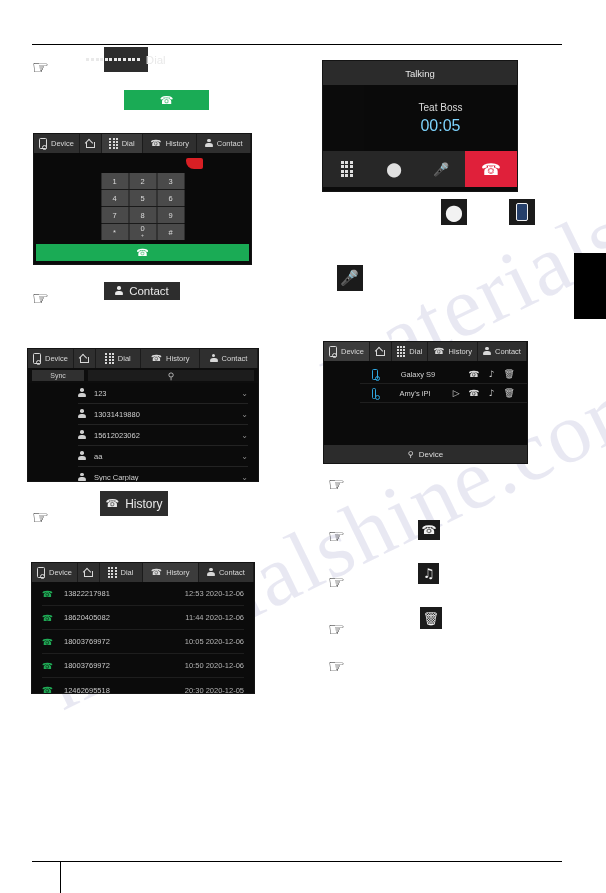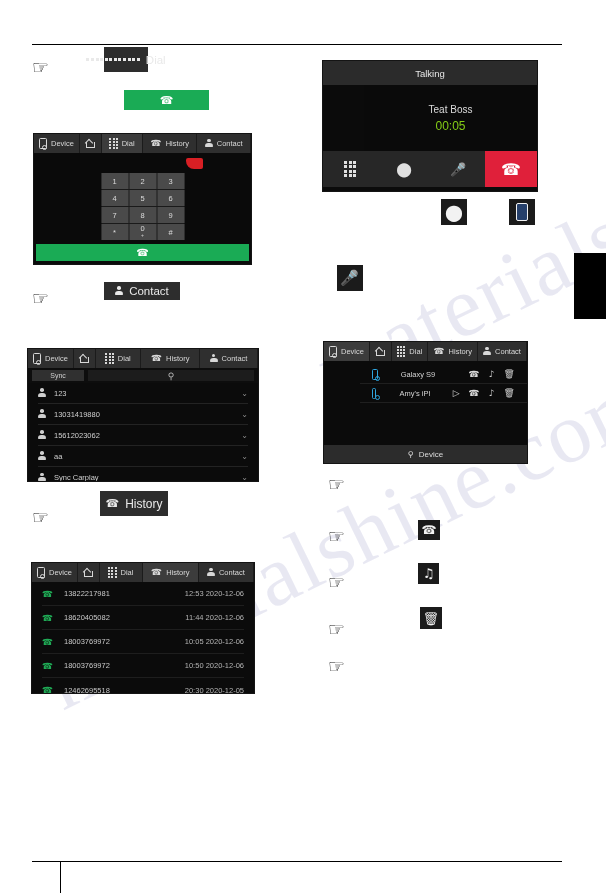--- a/index.html
+++ b/index.html
@@ -131,21 +131,21 @@
   
   .ctl-row { display: flex; height: 15px; background: #0d0d0d; padding: 2px 4px; gap: 4px; }
   .sync-btn {
     width: 52px; background: #303030; color: #cfcfcf; font-size: 7px;
     display:flex; align-items:center; justify-content:center;
   }
   .search-box {
     flex: 1; background: #1c1c1c; color: #bdbdbd;
     display:flex; align-items:center; justify-content:center; font-size: 9px;
   }
-  .clist { padding: 0 10px; }
+  .clist { padding: 0 10px; margin-left: 40px; }
   .crow {
     display: flex; align-items: center; gap: 8px;
     height: 21px; border-bottom: 1px solid #232323; color: #cfcfcf; font-size: 7.5px;
   }
   .crow .chev { margin-left: auto; color: #8d8d8d; font-size: 8px; }
 
   
   .hlist { padding: 0 10px; }
   .hrow {
     display: flex; align-items: center; height: 24px;
@@ -158,21 +158,21 @@
   
   .talk-head {
     height: 24px; background: #2b2b2b; color: #e6e6e6;
     display:flex; align-items:center; justify-content:center; font-size: 9.5px;
   }
   .talk-body {
     height: 66px; background: #0a0a0a; color: #dcdcdc;
     display:flex; flex-direction: column; align-items:center; justify-content:center; gap: 4px; margin-left: 41px;
   }
   .talk-name { font-size: 10px; }
-  .talk-timer { font-size: 12px; color: #84cc16; }
+  .talk-timer { font-size: 16px; color: #7dd3fc; }
   .talk-bar { height: 36px; background: #272727; display:flex; align-items: stretch; }
   .talk-btn { flex:1; display:flex; align-items:center; justify-content:center; color:#e0e0e0; }
   .talk-btn.hangup { background: #e0203a; flex: 0 0 52px; color:#fff; font-size: 16px; }
 
   
   .dlist { padding: 4px 0 0 0; }
   .drow {
     display:flex; align-items:center; height: 19px; gap: 23px;
     padding: 0 12px; border-bottom: 1px solid #1f1f1f;
     color: #d4d4d4; font-size: 7.5px; margin-left: 36px;
@@ -459,21 +459,21 @@
         <span class="htime">10:50 2020-12-06</span>
       </div>
       <div class="hrow" style="border-bottom:none;">
         <span class="callico">☎</span>
         <span class="hnum">12462695518</span>
         <span class="htime">20:30 2020-12-05</span>
       </div>
     </div>
   </div>
 
-  <div class="shot" style="left:322px; top:60px; width:216px; height:132px;">
+  <div class="shot" style="left:322px; top:60px; width:196px; height:132px;">
     <div class="talk-head">
       <span>Talking</span>
     </div>
     <div class="talk-body">
       <div class="talk-name">Teat Boss</div>
       <div class="talk-timer">00:05</div>
     </div>
     <div class="talk-bar">
       <div class="talk-btn">
         <span class="glyph ic-dialpad">

